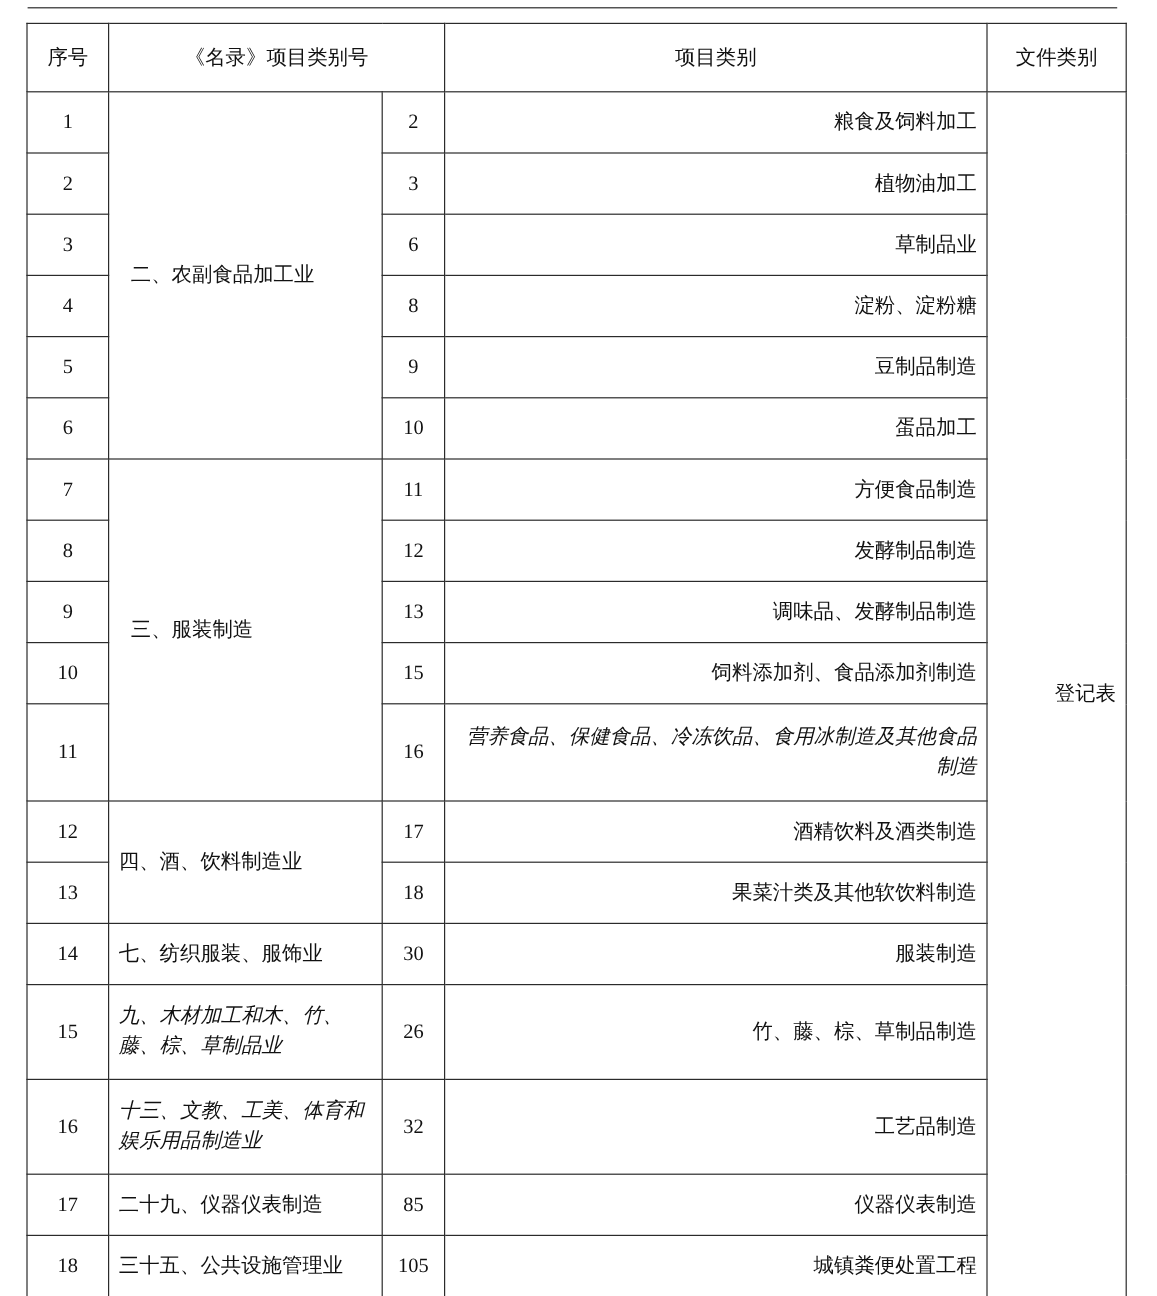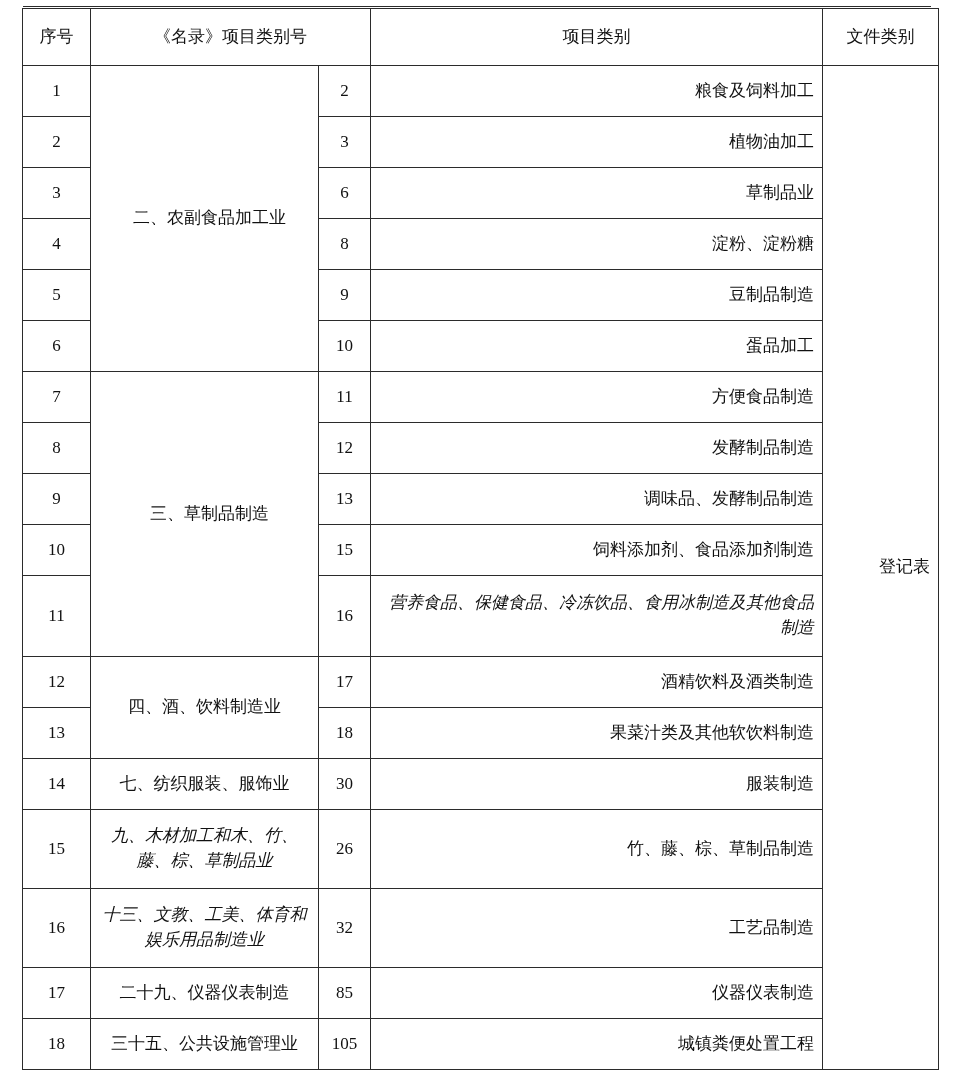--- a/index.html
+++ b/index.html
@@ -23,21 +23,21 @@
   }
   .top-rule {
     width: 908px;
     height: 0;
     border-top: 1px solid #2b2b2b;
     margin: 0 0 0 1px;
   }
   table.reg-table {
     border-collapse: collapse;
     width: 916px;
-    margin-top: 1px;
+    margin-top: 12px;
     table-layout: fixed;
   }
   table.reg-table td,
   table.reg-table th {
     border: 1px solid #2b2b2b;
     padding: 0 8px;
     vertical-align: middle;
     font-weight: normal;
     font-size: 17px;
     line-height: 1.45;
@@ -56,21 +56,21 @@
   td.seq {
     text-align: center;
     font-size: 16px;
     height: 50px;
   }
   td.subno {
     text-align: center;
     font-size: 16px;
   }
   td.group {
-    text-align: center;
+    text-align: left;
     font-size: 17px;
     line-height: 1.55;
   }
   td.group.centered-label {
     padding-left: 18px;
   }
   td.cat {
     text-align: right;
     font-size: 17px;
     line-height: 1.5;
@@ -133,21 +133,21 @@
         <td class="cat">豆制品制造</td>
       </tr>
       <tr>
         <td class="seq">6</td>
         <td class="subno">10</td>
         <td class="cat">蛋品加工</td>
       </tr>
 
       <tr>
         <td class="seq">7</td>
-        <td class="group centered-label" rowspan="5">三、草制品制造</td>
+        <td class="group centered-label" rowspan="5">三、服装制造</td>
         <td class="subno">11</td>
         <td class="cat">方便食品制造</td>
       </tr>
       <tr>
         <td class="seq">8</td>
         <td class="subno">12</td>
         <td class="cat">发酵制品制造</td>
       </tr>
       <tr>
         <td class="seq">9</td>

